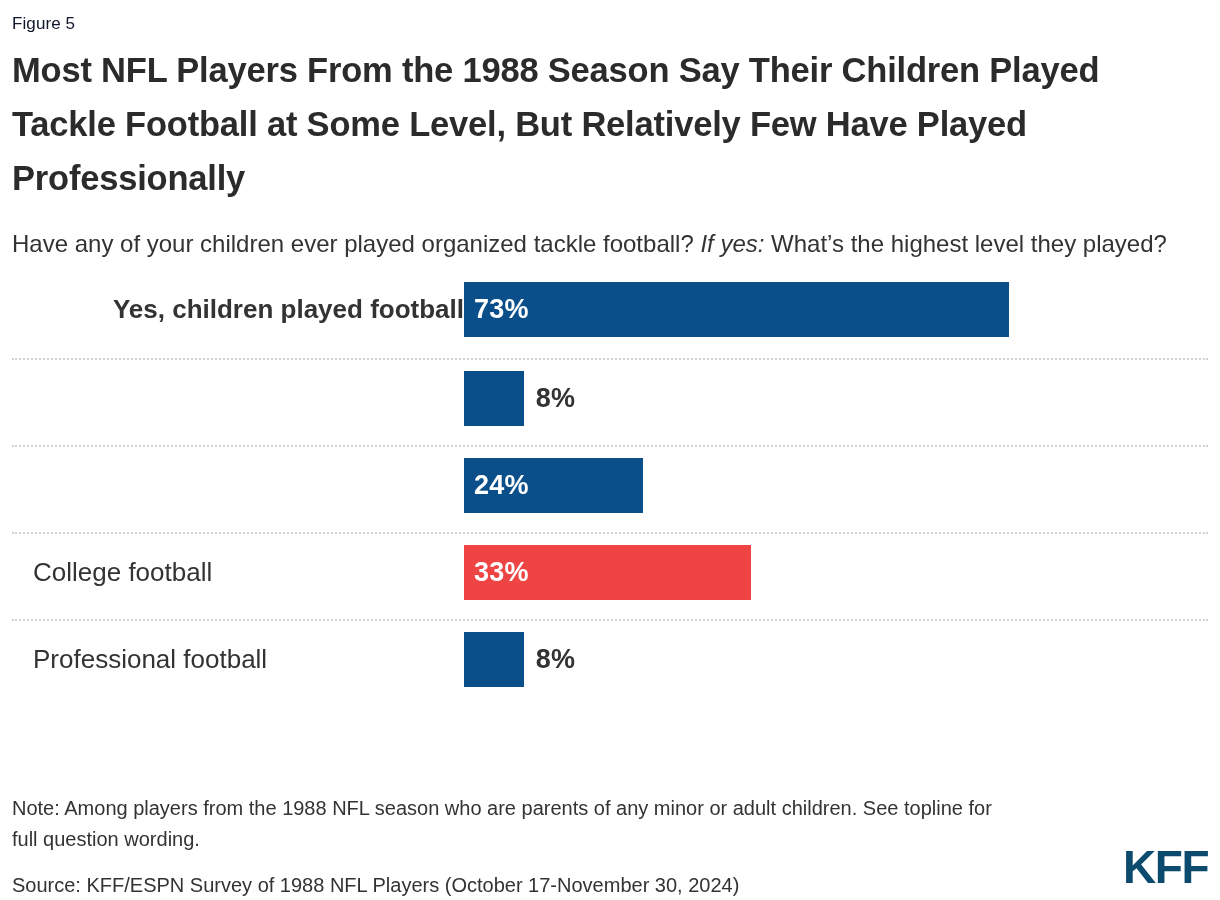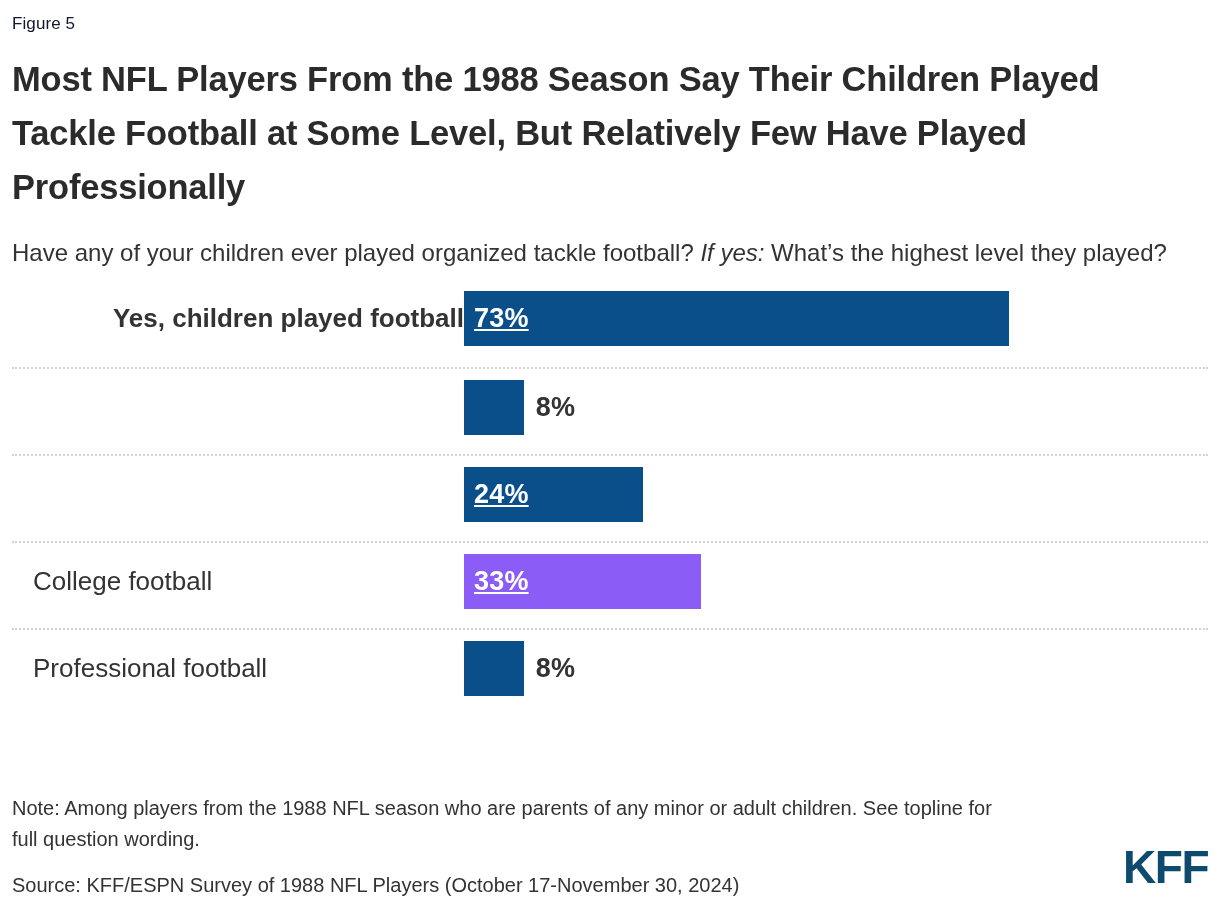--- a/index.html
+++ b/index.html
@@ -33,21 +33,21 @@
     letter-spacing: 0.1px;
     padding-top: 12px;
   }
 
   .fig-title {
     font-size: 34.5px;
     line-height: 1.57;
     font-weight: 700;
     color: #2b2b2b;
     letter-spacing: -0.2px;
-    margin-top: 16px;
+    margin-top: 7px;
     max-width: 1160px;
     font-stretch: condensed;
   }
 
   .fig-subtitle {
     font-size: 24px;
     line-height: 1.6;
     color: #333333;
     margin-top: 20px;
     max-width: 1190px;
@@ -117,21 +117,20 @@
     display: flex;
     align-items: center;
   }
 
   .bar-value-in {
     color: #ffffff;
     font-size: 27px;
     font-weight: 700;
     padding-left: 10px;
     letter-spacing: 0.2px;
-    text-decoration: underline;
   }
 
   .bar-value-out {
     position: absolute;
     top: 0;
     height: 55px;
     display: flex;
     align-items: center;
     color: #333333;
     font-size: 27px;
@@ -218,21 +217,21 @@
               <span class="bar-value-in">24%</span>
             </div>
           </div>
         </div>
         <div class="separator" style="bottom: 0px; border-top-color: rgb(210, 210, 210);"></div>
       </div>
       <div class="row sub">
         <div class="row-inner">
           <div class="row-label">College football</div>
           <div class="bar-area" style="width: 746px;">
-            <div class="bar" style="width: 237px; background: #8b5cf6;">
+            <div class="bar" style="width: 287px; background: #ef4444;">
               <span class="bar-value-in">33%</span>
             </div>
           </div>
         </div>
         <div class="separator" style="bottom: 0px; border-top-color: rgb(210, 210, 210);"></div>
       </div>
       <div class="row sub">
         <div class="row-inner">
           <div class="row-label">Professional football</div>
           <div class="bar-area" style="width: 746px;">

